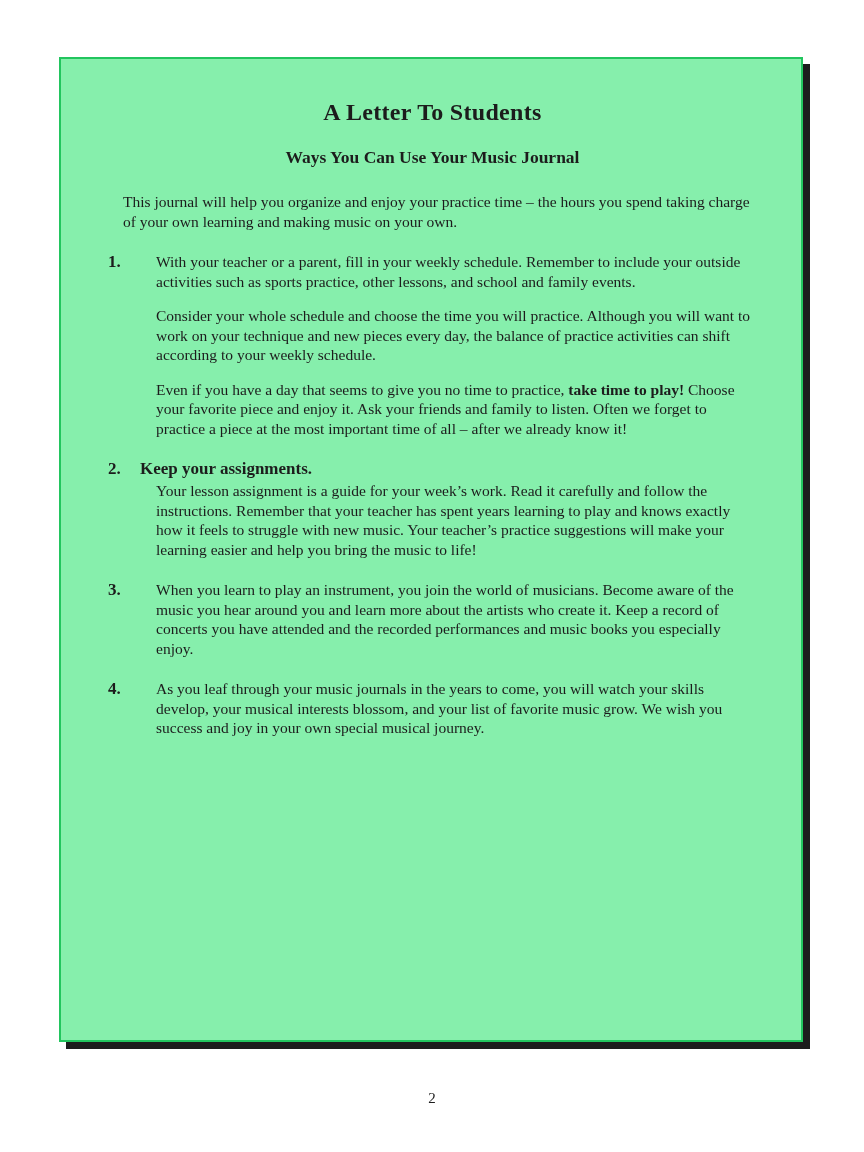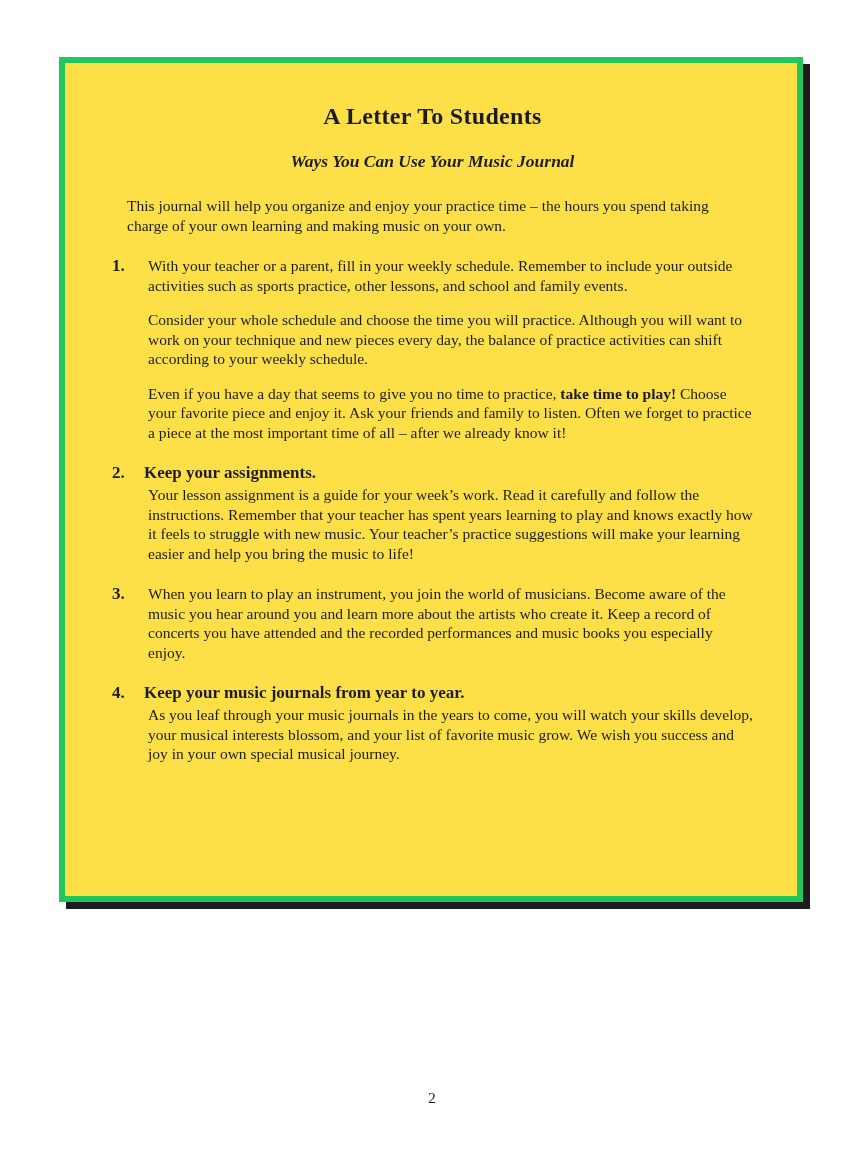--- a/index.html
+++ b/index.html
@@ -7,41 +7,40 @@
     width: 864px; height: 1152px;
     background: #ffffff;
     font-family: "Liberation Serif", "DejaVu Serif", serif;
     color: #1c1c1c;
     position: relative;
     overflow: hidden;
   }
   .sheet {
     position: absolute;
     left: 59px; top: 57px;
-    width: 744px; height: 845px;
-    background: #fde047;
-    border: 6px solid #22c55e;
+    width: 744px; height: 985px;
+    background: #86efac;
+    border: 2px solid #22c55e;
     box-shadow: 7px 7px 0 #1c1c1c;
   }
   .content {
     padding: 0 44px 0 47px;
   }
   .doc-title {
     margin-top: 40px;
     text-align: center;
     font-size: 24px;
     font-weight: bold;
     letter-spacing: 0.3px;
   }
   .doc-subtitle {
     margin-top: 21px;
     text-align: center;
     font-size: 17.5px;
     font-weight: bold;
-    font-style: italic;
   }
   .intro {
     margin-top: 24px;
     font-size: 15.5px;
     line-height: 19.5px;
     margin-left: 15px;
   }
   .section {
     display: flex;
     margin-top: 21px;
@@ -56,21 +55,21 @@
   .section-body { flex: 1; }
   .section-heading {
     font-size: 17px;
     font-weight: bold;
     line-height: 20px;
     margin-bottom: 2px;
   }
   .section-body p {
     font-size: 15.5px;
     line-height: 19.5px;
-    margin: 0 0 15px 4px;
+    margin: 0 0 15px 16px;
   }
   .section-body p:last-child { margin-bottom: 0; }
   .inline-bold { font-weight: bold; }
   .page-number {
     position: absolute;
     left: 0; top: 1090px;
     width: 864px;
     text-align: center;
     font-size: 15px;
   }
@@ -107,21 +106,20 @@
     <div class="section">
       <div class="section-number">3.</div>
       <div class="section-body">
         <p>When you learn to play an instrument, you join the world of musicians.  Become aware of the music you hear around you and learn more about the artists who create it.  Keep a record of concerts you have attended and the recorded performances and music books you especially enjoy.</p>
       </div>
     </div>
 
     <div class="section">
       <div class="section-number">4.</div>
       <div class="section-body">
-        <div class="section-heading">Keep your music journals from year to year.</div>
         <p>As you leaf through your music journals in the years to come, you will watch your skills develop, your musical interests blossom, and your list of favorite music grow. We wish you success and joy in your own special musical journey.</p>
       </div>
     </div>
 
   </div>
 </div>
 
 <div class="page-number">2</div>
 
 </body></html>

